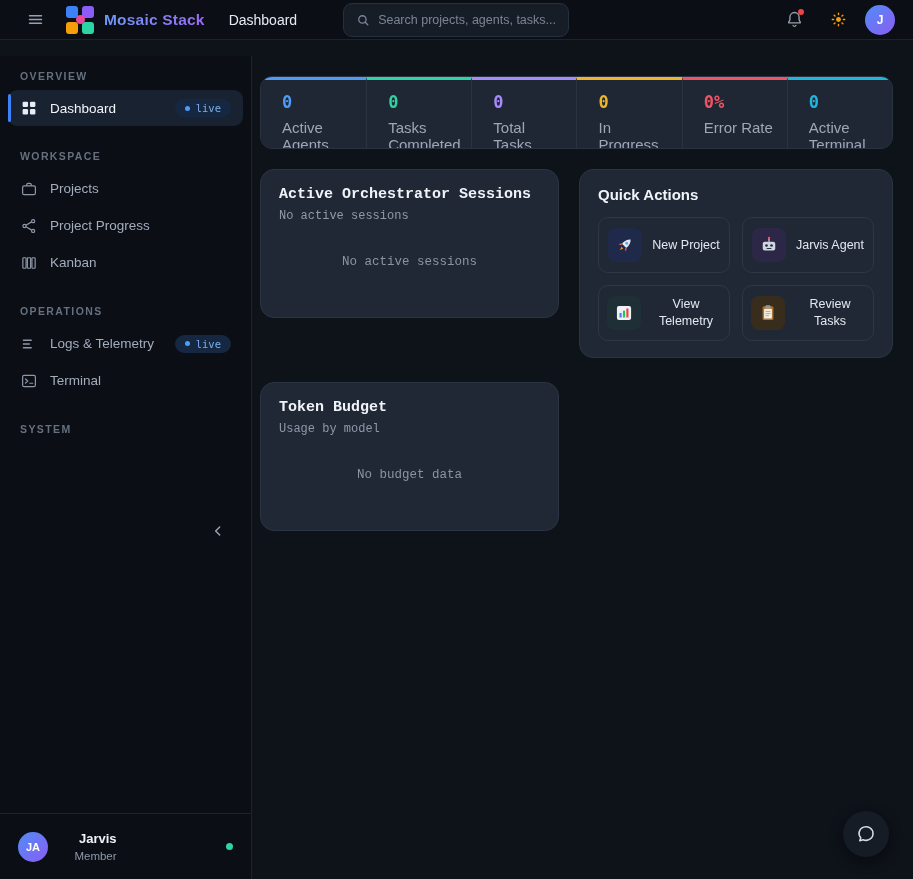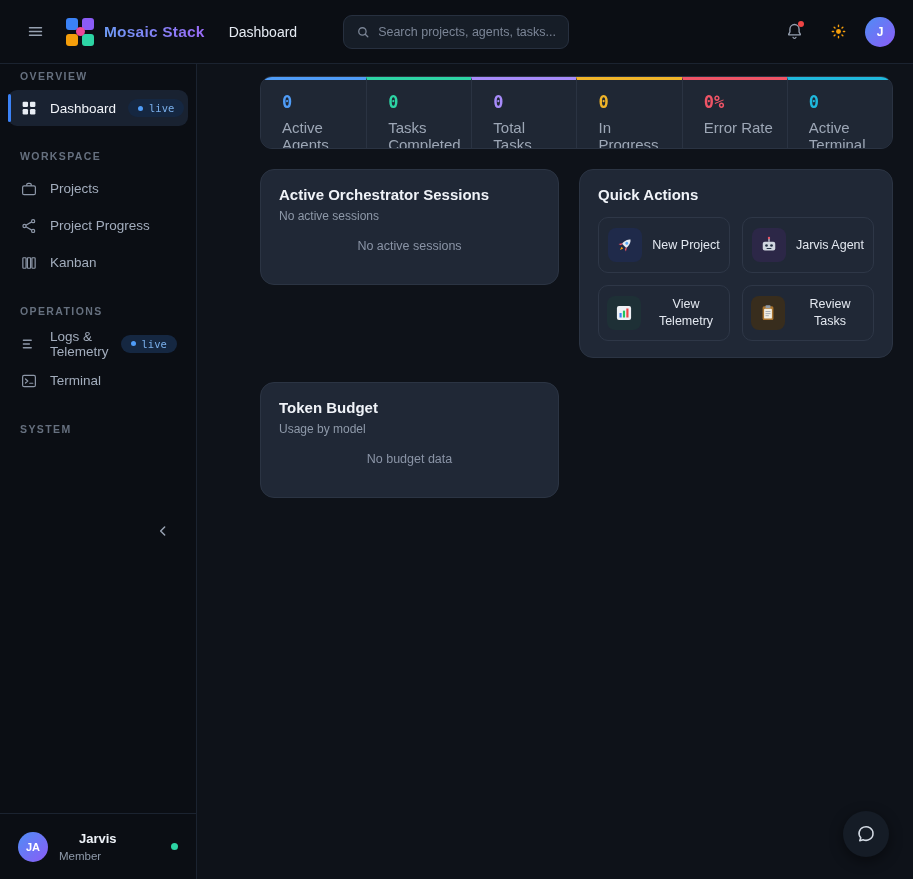--- a/index.html
+++ b/index.html
@@ -7,21 +7,21 @@
   body {
     background:#0e1219;
     font-family:"Liberation Sans", sans-serif;
     color:#eef2f8;
     position:relative;
   }
   .mono { font-family:"DejaVu Sans Mono", monospace; }
 
   
   .header {
-    position:fixed; top:0; left:0; right:0; height:64px;
+    position:fixed; top:0; left:0; right:0; height:40px;
     background:#0b0e14; border-bottom:1px solid #1b2330;
     display:flex; align-items:center; padding:0 18px; z-index:20;
   }
   .icon-btn {
     background:none; border:none; color:#97a1b1; cursor:pointer;
     width:34px; height:34px; display:flex; align-items:center; justify-content:center;
     border-radius:8px; position:relative; flex:0 0 auto;
   }
   .logo { width:28px; height:28px; position:relative; margin-left:14px; flex:0 0 auto; }
   .logo .sq { position:absolute; width:12px; height:12px; border-radius:3px; }
@@ -52,21 +52,21 @@
   .sun { color:#f59e0b; }
   .avatar {
     width:30px; height:30px; border-radius:50%; border:none; cursor:pointer;
     background:linear-gradient(135deg,#4f8df5,#8b5cf6);
     color:#fff; font-size:12px; font-weight:700;
     display:flex; align-items:center; justify-content:center;
   }
 
   
   .sidebar {
-    position:fixed; top:56px; left:0; bottom:0; width:197px;
+    position:fixed; top:56px; left:0; bottom:0; width:252px;
     background:#0b0e14; border-right:1px solid #1b2330; z-index:10;
     padding-top:14px;
   }
   .section { margin-bottom:24px; }
   .section-label {
     padding:0 20px; font-size:10.5px; font-weight:700; letter-spacing:1.4px;
     color:#66707f; margin-bottom:8px;
   }
   .nav-item {
     display:flex; align-items:center; gap:12px; height:37px; margin:0 8px;
@@ -96,21 +96,21 @@
     border-top:1px solid #1b2330; display:flex; align-items:center;
     padding:0 18px; gap:11px;
   }
   .side-user .u-avatar {
     width:30px; height:30px; border-radius:50%;
     background:linear-gradient(135deg,#4f8df5,#8b5cf6);
     color:#fff; font-size:11px; font-weight:700;
     display:flex; align-items:center; justify-content:center; flex:0 0 auto;
   }
   .u-name { font-size:13px; font-weight:700; color:#eef2f8;margin-left:20px; }
-  .u-role { font-size:11.5px; color:#8e99a9; margin-top:4px; }
+  .u-role { font-size:11.5px; color:#8e99a9; margin-top:4px;text-align:right; }
   .online-dot { margin-left:auto; width:7px; height:7px; border-radius:50%; }
 
   
   .main { margin-left:240px; padding:76px 20px 20px 20px; height:879px; }
   .stats {
     display:grid; grid-template-columns:repeat(6,1fr);
     border:1px solid #2a3342; border-radius:12px; overflow:hidden;
     background:#1f2734; margin-bottom:20px;
   }
   .stat-cell {
@@ -122,21 +122,21 @@
   .stat-label { font-size:15px; color:#9da7b6; margin-top:7px; }
 
   .grid2 {
     display:grid; grid-template-columns:1fr 1.05fr; column-gap:20px; row-gap:24px;
     align-items:start;
   }
   .card {
     background:#202836; border:1px solid #2b3443; border-radius:14px;
     padding:16px 18px; display:flex; flex-direction:column;
   }
-  .card.h150 { height:116px; }
+  .card.h150 { height:149px;font-family:Liberation Mono, monospace; }
   .card-title { font-size:15px; font-weight:700; color:#f0f3f8; }
   .card-sub { font-size:12px; color:#8e99a9; margin-top:6px; }
   .empty-state {
     flex:1; display:flex; align-items:center; justify-content:center;
     font-size:12.5px; color:#8a94a6;
   }
 
   .qa-grid { margin-top:14px; display:grid; grid-template-columns:1fr 1fr; gap:12px; }
   .qa-btn {
     height:56px; border:1px solid #2e3747; background:transparent; border-radius:10px;

